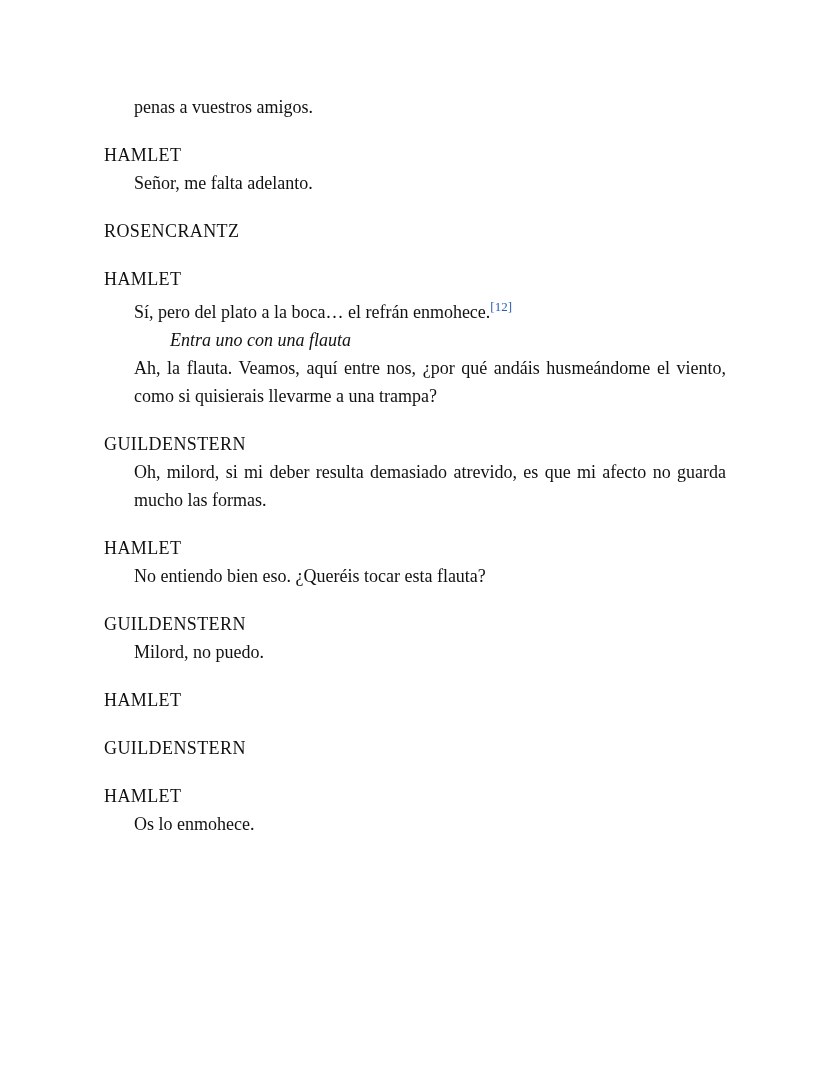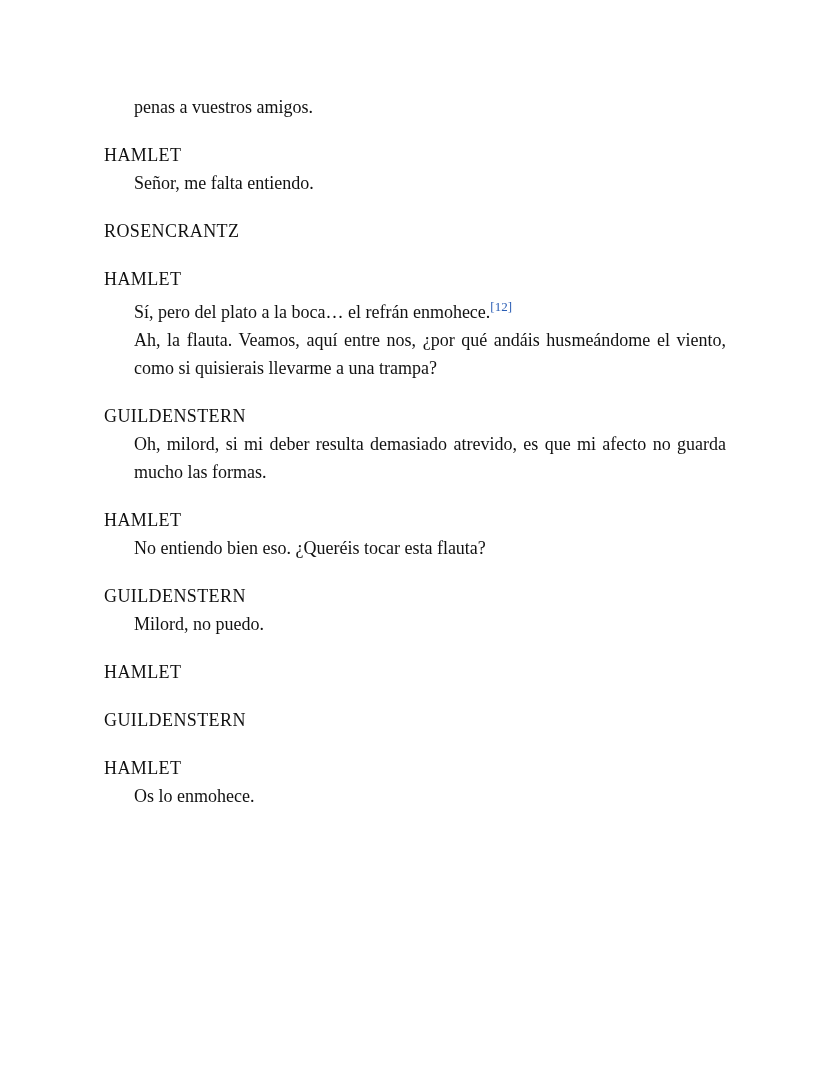--- a/index.html
+++ b/index.html
@@ -62,24 +62,25 @@
     text-decoration: none;
   }
 </style>
 </head>
 <body>
 
 <div class="page">
   <div>
       <p class="speech"><span>penas a vuestros amigos.</span></p>
       <p class="speaker"><span class="sc-first">H</span><span class="sc-rest">AMLET</span></p>
-      <p class="speech"><span>Señor, me falta entiendo.</span></p>
+      <p class="speech"><span>Señor, me falta adelanto.</span></p>
       <p class="speaker"><span class="sc-first">R</span><span class="sc-rest">OSENCRANTZ</span></p>
       <p class="speaker"><span class="sc-first">H</span><span class="sc-rest">AMLET</span></p>
       <p class="speech"><span>Sí, pero del plato a la boca… el refrán enmohece.</span><span class="footnote-ref">[12]</span></p>
+      <p class="stage-direction">Entra uno con una flauta</p>
       <p class="speech"><span>Ah, la flauta. Veamos, aquí entre nos, ¿por qué andáis husmeándome el viento, como si quisierais llevarme a una trampa?</span></p>
       <p class="speaker"><span class="sc-first">G</span><span class="sc-rest">UILDENSTERN</span></p>
       <p class="speech"><span>Oh, milord, si mi deber resulta demasiado atrevido, es que mi afecto no guarda mucho las formas.</span></p>
       <p class="speaker"><span class="sc-first">H</span><span class="sc-rest">AMLET</span></p>
       <p class="speech"><span>No entiendo bien eso. ¿Queréis tocar esta flauta?</span></p>
       <p class="speaker"><span class="sc-first">G</span><span class="sc-rest">UILDENSTERN</span></p>
       <p class="speech"><span>Milord, no puedo.</span></p>
       <p class="speaker"><span class="sc-first">H</span><span class="sc-rest">AMLET</span></p>
       <p class="speaker"><span class="sc-first">G</span><span class="sc-rest">UILDENSTERN</span></p>
       <p class="speaker"><span class="sc-first">H</span><span class="sc-rest">AMLET</span></p>

